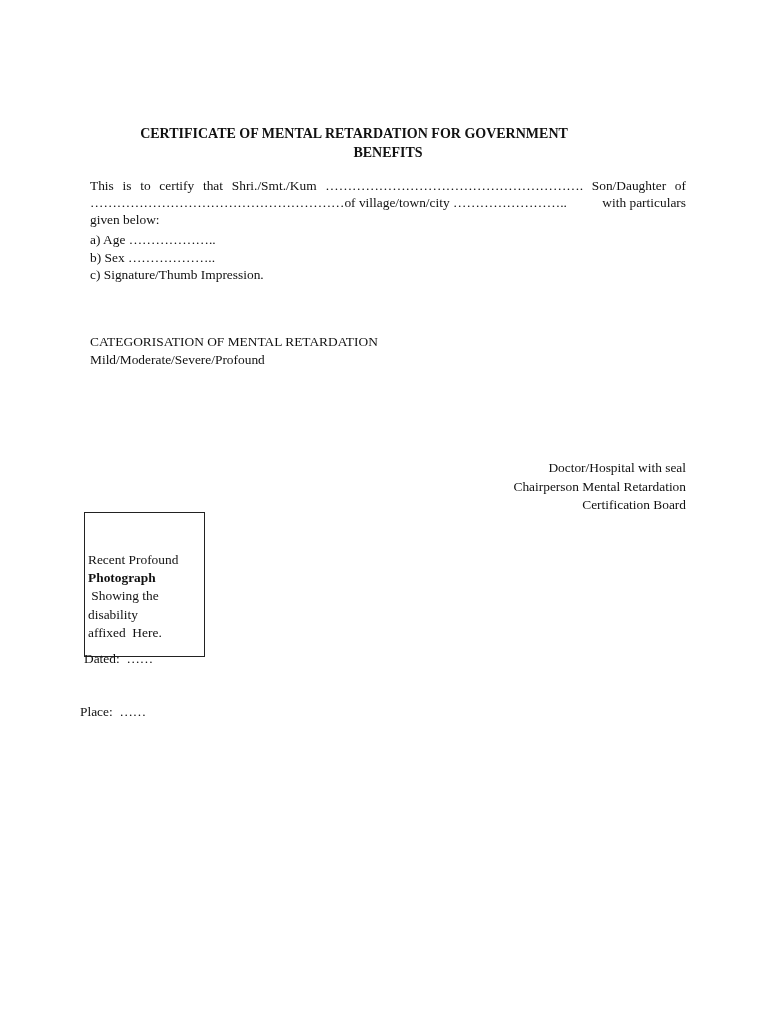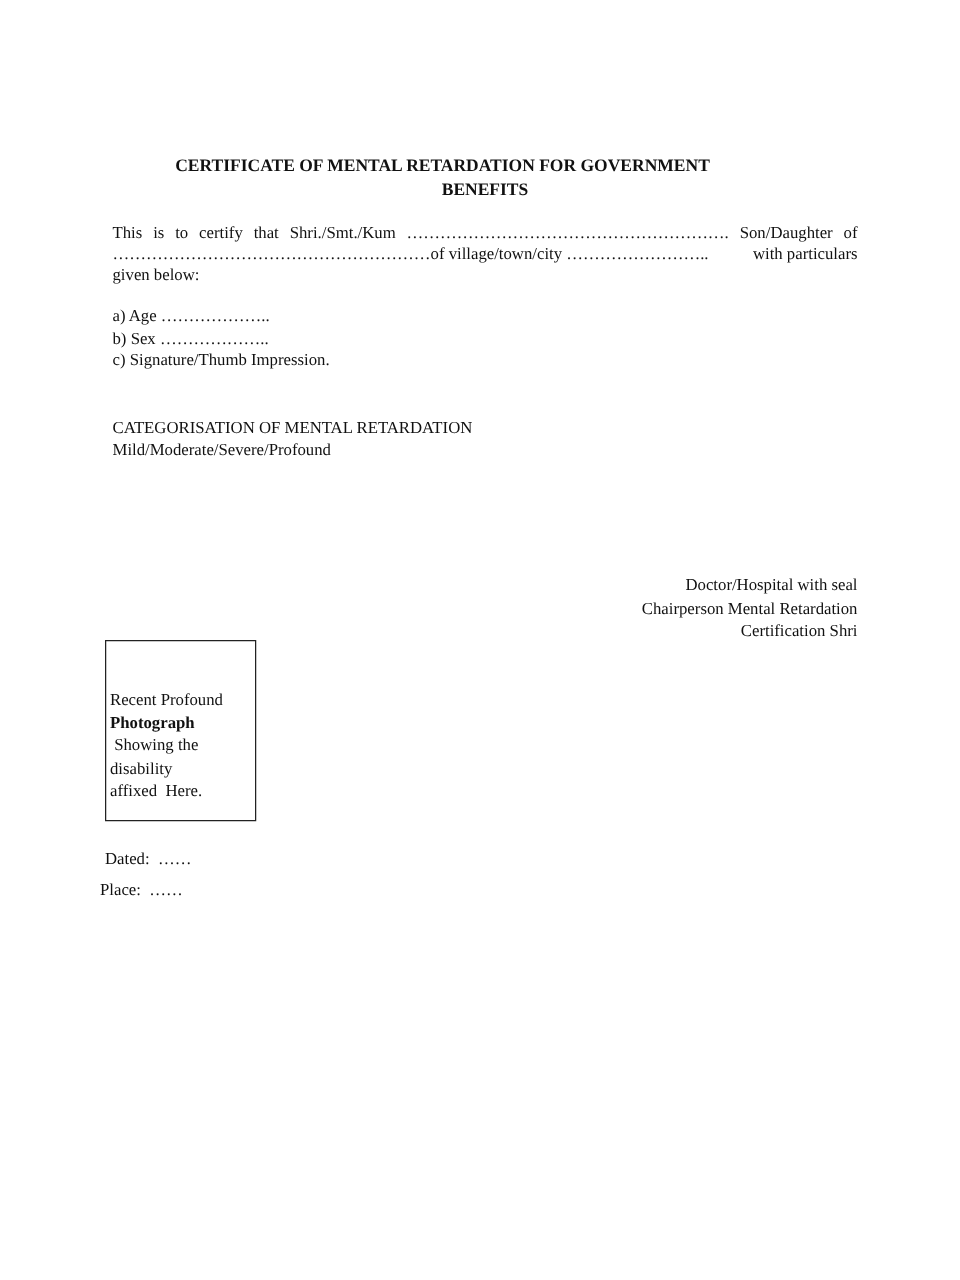--- a/index.html
+++ b/index.html
@@ -84,41 +84,41 @@
     <span>Son/Daughter</span>
     <span>of</span>
   </div>
   <div class="justify-line">
     <span>…………………………………………………of village/town/city ……………………..</span>
     <span>with particulars</span>
   </div>
   <div>given below:</div>
 </div>
 
-<div class="para" style="top:244px; line-height:17.5px;">
+<div class="para" style="top:231px; line-height:17.5px;">
   <div>a) Age ………………..</div>
   <div>b) Sex ………………..</div>
   <div>c) Signature/Thumb Impression.</div>
 </div>
 
 <div class="para" style="top:333px; line-height:18px;">
   <div>CATEGORISATION OF MENTAL RETARDATION</div>
   <div>Mild/Moderate/Severe/Profound</div>
 </div>
 
 <div class="right-block">
   <div>Doctor/Hospital with seal</div>
   <div>Chairperson Mental Retardation</div>
-  <div>Certification Shri</div>
+  <div>Certification Board</div>
 </div>
 
 <div class="photo-box">
   <div class="photo-text">
     <div style="white-space:pre;">Recent Profound</div>
     <div style="white-space:pre;font-weight:bold;">Photograph</div>
     <div style="white-space:pre;"> Showing the</div>
     <div style="white-space:pre;">disability</div>
     <div style="white-space:pre;">affixed  Here.</div>
   </div>
 </div>
 
-<div class="abs" style="left:84px; top:679px; white-space:pre;">Dated:  ……</div>
+<div class="abs" style="left:84px; top:651px; white-space:pre;">Dated:  ……</div>
 <div class="abs" style="left:80px; top:704px; white-space:pre;">Place:  ……</div>
 
 </body></html>

